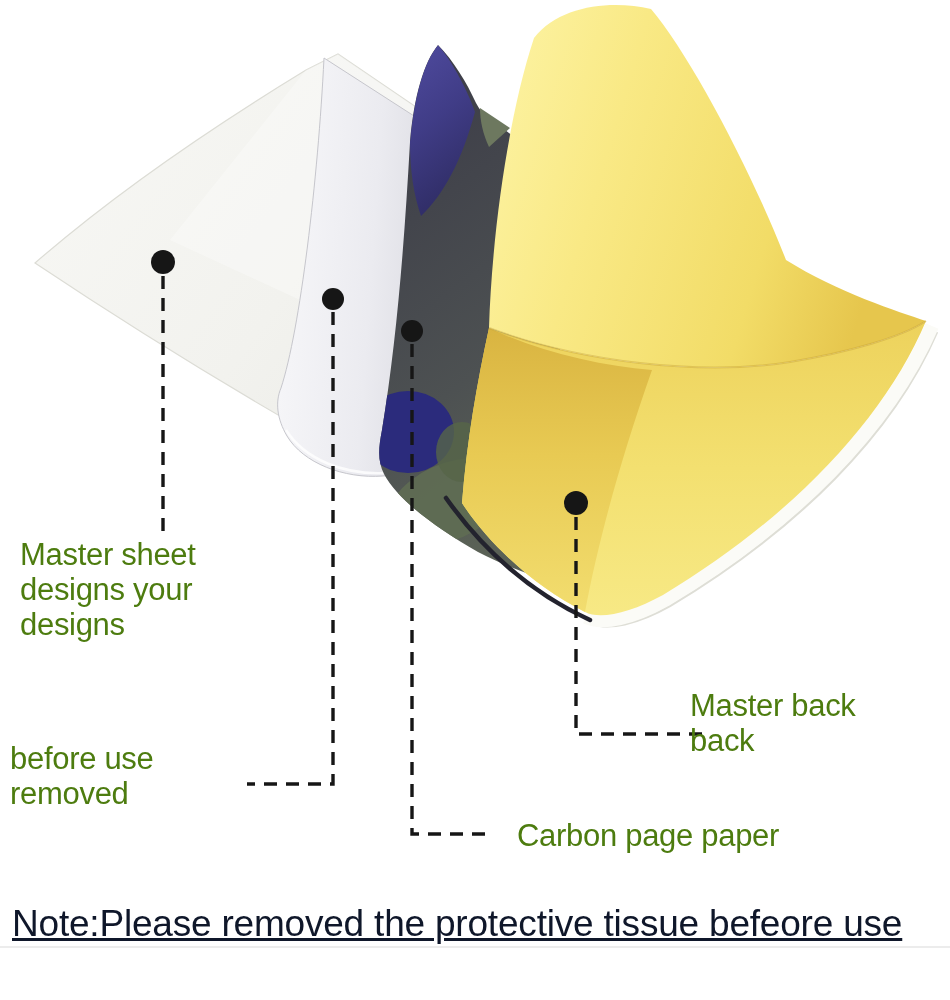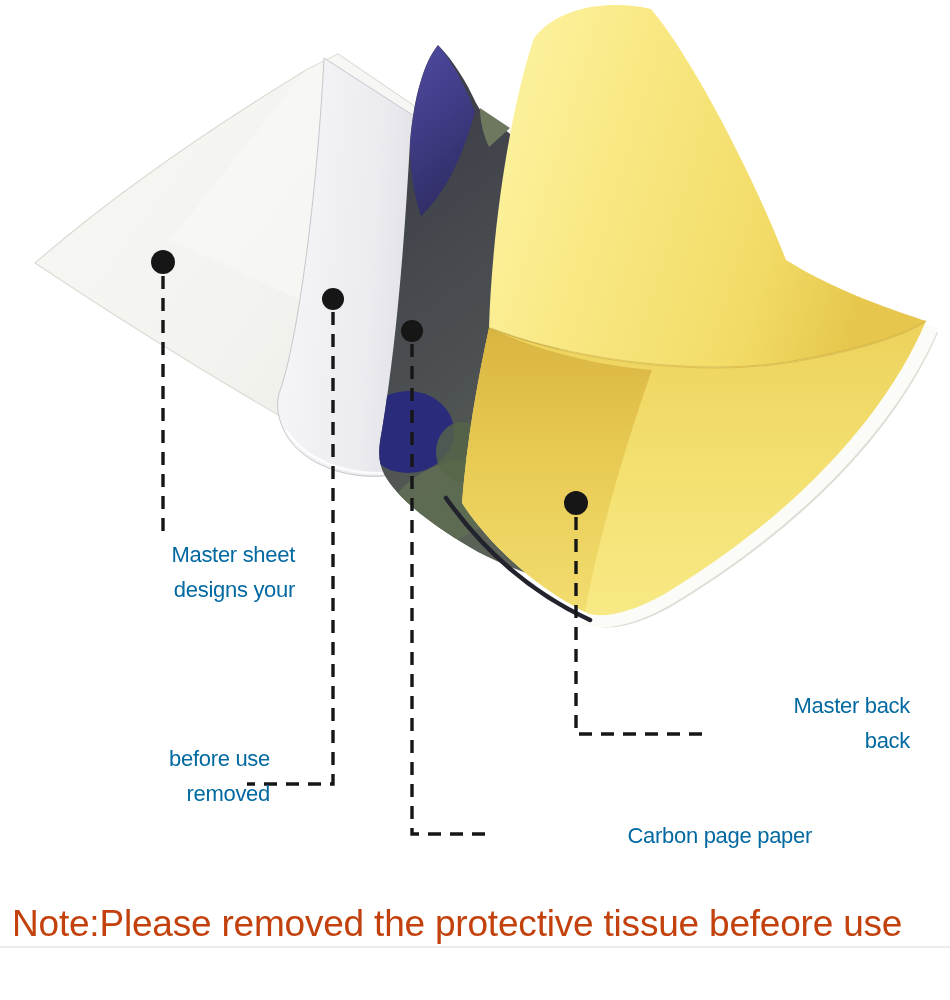--- a/index.html
+++ b/index.html
@@ -2,22 +2,22 @@
 <html><head>
 <meta charset="utf-8">
 <style>
   html,body{margin:0;padding:0;background:#fff;}
   #canvas{
     position:relative;width:950px;height:1000px;background:#ffffff;overflow:hidden;
     font-family:"Liberation Sans", sans-serif;
   }
   #sheet-art{position:absolute;left:0;top:0;width:950px;height:1000px;}
   .callout{
-    position:absolute;text-align:right;color:#0369a1;
-    font-size:22px;line-height:35px;letter-spacing:-0.3px;
+    position:absolute;text-align:left;color:#4d7c0f;
+    font-size:31px;line-height:35px;letter-spacing:-0.3px;
   }
   .callout span{display:block;}
   #note{
     position:absolute;left:12px;top:903px;white-space:nowrap;
     font-size:37px;letter-spacing:-0.2px;color:#fe0000;
   }
   #bottom-rule{
     position:absolute;left:0;top:946px;width:950px;height:2px;background:#ececec;
   }
 </style>
@@ -133,33 +133,34 @@
       <circle cx="163" cy="262" r="12"></circle>
       <circle cx="333" cy="299" r="11"></circle>
       <circle cx="412" cy="331" r="11"></circle>
       <circle cx="576" cy="503" r="12"></circle>
     </g>
   </svg>
 
   <div class="callout" style="left:20px;top:537px;width:275px;">
     <span>Master sheet</span>
     <span>designs your</span>
+    <span>designs</span>
   </div>
 
   <div class="callout" style="left:10px;top:741px;width:260px;">
     <span>before use</span>
     <span>removed</span>
   </div>
 
   <div class="callout" style="left:517px;top:818px;width:295px;">
     <span>Carbon page paper</span>
   </div>
 
   <div class="callout" style="left:690px;top:688px;width:220px;">
     <span>Master back</span>
     <span>back</span>
   </div>
 
-  <div id="note" style="color: #c2410c;">Note:Please removed the protective tissue befeore use</div>
+  <div id="note" style="color: #0f172a; text-decoration: underline;">Note:Please removed the protective tissue befeore use</div>
 
   <div id="bottom-rule"></div>
 
 </div>
 
 </body></html>

